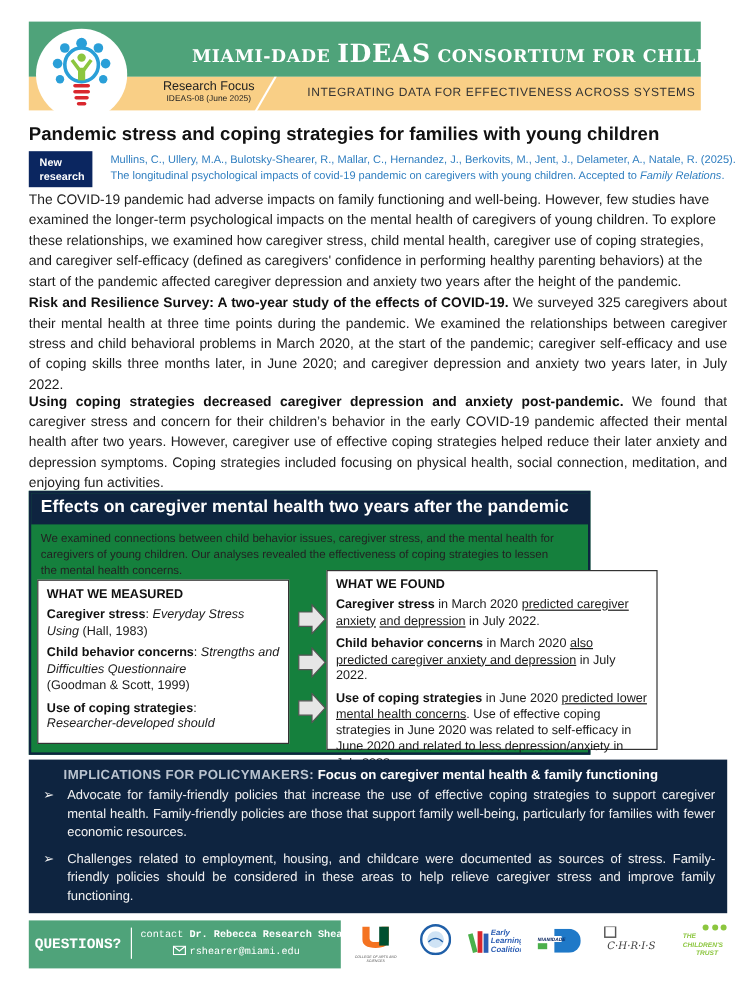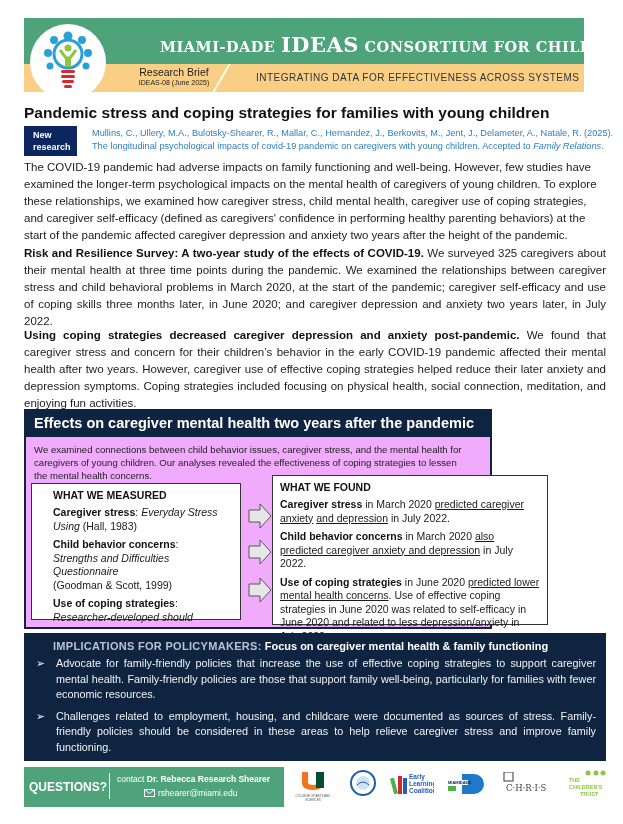--- a/index.html
+++ b/index.html
@@ -26,57 +26,57 @@
   .citation { position: absolute; left: 92px; top: 127px; width: 525px; font-size: 9.2px; line-height: 13px; color: #2f7ec0; }
 
   
   .para { position: absolute; left: 24px; width: 582px; font-size: 11.5px; line-height: 17px; color: #1c1c1c; text-align: justify; }
   .p1 { top: 159px; text-align: left; }
   .p2 { top: 245px; }
   .p3 { top: 327px; }
   .para b { color: #111; }
 
   
-  .effects { position: absolute; left: 24px; top: 409px; width: 468px; height: 220px; background: #f0abfc; border: 2px solid #0e2440; }
+  .effects { position: absolute; left: 24px; top: 409px; width: 468px; height: 220px; background: #15803d; border: 2px solid #0e2440; }
   .effects-head { height: 26px; background: #0e2440; color: #fff; font-size: 14.5px; font-weight: bold; padding: 4px 0 0 8px; }
   .effects-intro { font-size: 9.6px; line-height: 13px; color: #222; padding: 6px 24px 0 8px; }
-  .measured { position: absolute; left: 5px; top: 72px; width: 210px; height: 137px; background: #fff; border: 1px solid #333; padding: 5px 21px; }
+  .measured { position: absolute; left: 5px; top: 72px; width: 210px; height: 137px; background: #fff; border: 1px solid #333; padding: 5px 7px; }
   .found { position: absolute; left: 246px; top: 64px; width: 276px; height: 150px; background: #fff; border: 1px solid #333; padding: 5px 7px; }
   .box-head { font-weight: bold; font-size: 10.5px; color: #111; margin-bottom: 5px; }
   .box-item { font-size: 10.5px; line-height: 13.5px; color: #1a1a1a; margin-bottom: 5px; }
   .box-item b { color: #111; }
   .u { text-decoration: underline; }
   .arrow { position: absolute; left: 222px; width: 24px; height: 26px; }
 
   
   .impl { position: absolute; left: 24px; top: 633px; width: 582px; height: 128px; background: #0e2440; color: #fff; padding: 7px 10px; }
   .impl-head { font-size: 11px; font-weight: bold; margin-bottom: 4px; white-space: nowrap; }
   .impl-head .gray { color: #b9c3cf; letter-spacing: 0.3px; margin-left: 19px; }
   .impl-item { position: relative; padding-left: 22px; font-size: 10.8px; line-height: 15.5px; text-align: justify; margin-bottom: 6px; color: #f2f2f2; }
   .impl-item .bullet { position: absolute; left: 2px; top: 0; }
 
   
-  .footer { position: absolute; left: 24px; top: 767px; width: 260px; height: 40px; background: #4fa37a; color: #fff; }
+  .footer { position: absolute; left: 24px; top: 767px; width: 260px; height: 40px; background: #4fa37a; color: #fff; font-family: Liberation Mono, monospace; }
   .q-label { position: absolute; left: 5px; top: 13px; font-weight: bold; font-size: 12px; }
   .q-div { position: absolute; left: 85px; top: 6px; width: 1px; height: 26px; background: #fff; }
   .q-contact { position: absolute; left: 93px; top: 7px; font-size: 8.5px; white-space: nowrap; }
   .q-contact b { font-size: 8.5px; }
   .q-email { position: absolute; left: 120px; top: 21px; font-size: 8.5px; white-space: nowrap; }
-  .logos { position: absolute; left: 290px; top: 770px; width: 330px; height: 40px; }
+  .logos { position: absolute; left: 290px; top: 770px; width: 330px; height: 40px; font-style: italic; }
   .lg { position: absolute; top: 0; }
 </style>
 </head>
 <body>
 
 <div class="header">
   <div class="hdr-green"></div>
   <div class="hdr-tan"></div>
   <div class="hdr-title"><span>MIAMI-DADE </span><span class="big">IDEAS</span><span> CONSORTIUM FOR CHILDREN</span></div>
   <div class="rb-block">
-    <div class="rb-title">Research Brief</div>
+    <div class="rb-title">Research Focus</div>
     <div class="rb-sub">IDEAS-08 (June 2025)</div>
   </div>
   <div class="rb-slash"></div>
   <div class="hdr-tag">INTEGRATING DATA FOR EFFECTIVENESS ACROSS SYSTEMS</div>
 </div>
 <div class="logo">
   <svg width="76" height="76" viewBox="0 0 76 76">
     <circle cx="38" cy="12" r="4.5" fill="#2a9fd8"></circle>
     <circle cx="52" cy="16" r="4" fill="#2a9fd8"></circle>
     <circle cx="24" cy="16" r="4" fill="#2a9fd8"></circle>

